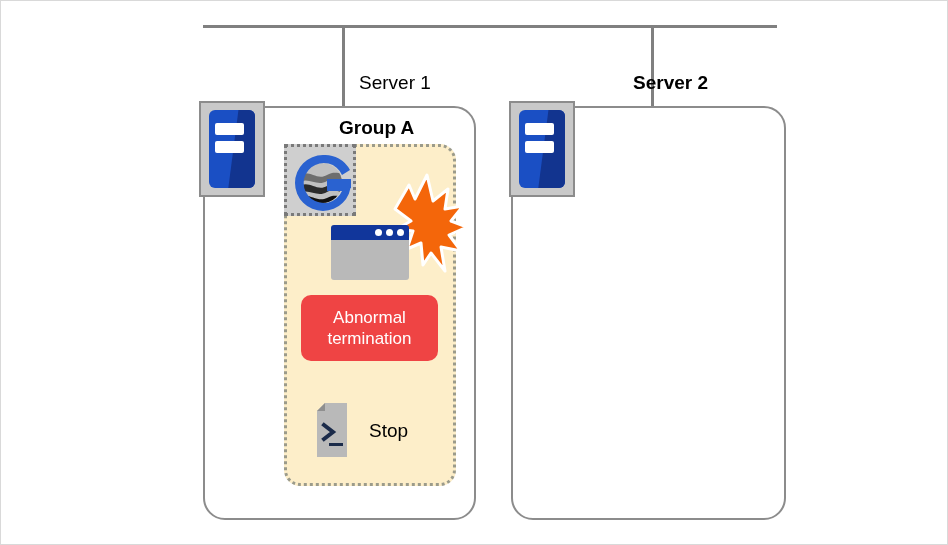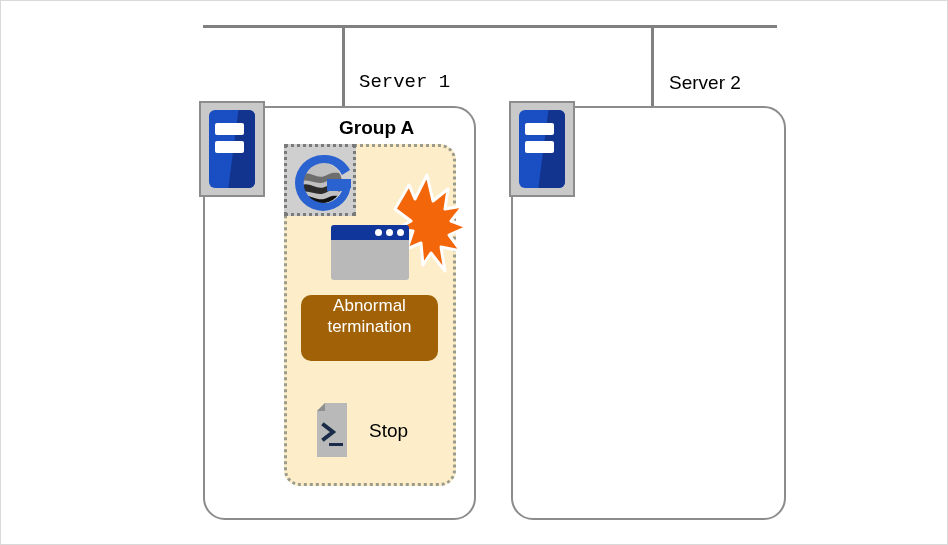--- a/index.html
+++ b/index.html
@@ -28,22 +28,22 @@
   }
   #bus-drop-1{left:341px;height:81px;}
   #bus-drop-2{left:650px;height:81px;}
 
   
   .server-label{
     font-size:19px;color:#000;
     white-space:nowrap;
     line-height:1;
   }
-  #server1-label{left:358px;top:72px;font-family:Liberation Mono, monospace;}
-  #server2-label{left:668px;top:72px;}
+  #server1-label{left:358px;top:72px;}
+  #server2-label{left:632px;top:72px;font-weight:bold;}
 
   
   .server-box{
     box-sizing:border-box;
     border:2px solid #8c8c8c;
     border-radius:22px;
     background:#ffffff;
   }
   #server1-box{left:202px;top:105px;width:273px;height:414px;}
   #server2-box{left:510px;top:105px;width:275px;height:414px;}
@@ -124,27 +124,27 @@
   #browser-body{
     height:40px;width:100%;
     background:#b9b9b9;
     border-radius:0 0 3px 3px;
   }
 
   
   #abnormal-btn{
     left:300px;top:294px;width:137px;height:66px;
     box-sizing:border-box;
-    background:#a16207;
+    background:#ef4444;
     border-radius:10px;
     color:#ffffff;
     font-size:17px;
     line-height:21px;
     text-align:center;
-    display:flex;align-items:flex-start;justify-content:center;
+    display:flex;align-items:center;justify-content:center;
   }
   #abnormal-btn span{display:block;}
 
   
   #stop-row{
     left:314px;top:400px;width:130px;height:60px;
     display:flex;align-items:center;gap:14px;
   }
   #script-icon{width:40px;height:56px;position:relative;flex:none;}
   #stop-label{font-size:19px;color:#000;white-space:nowrap;}

